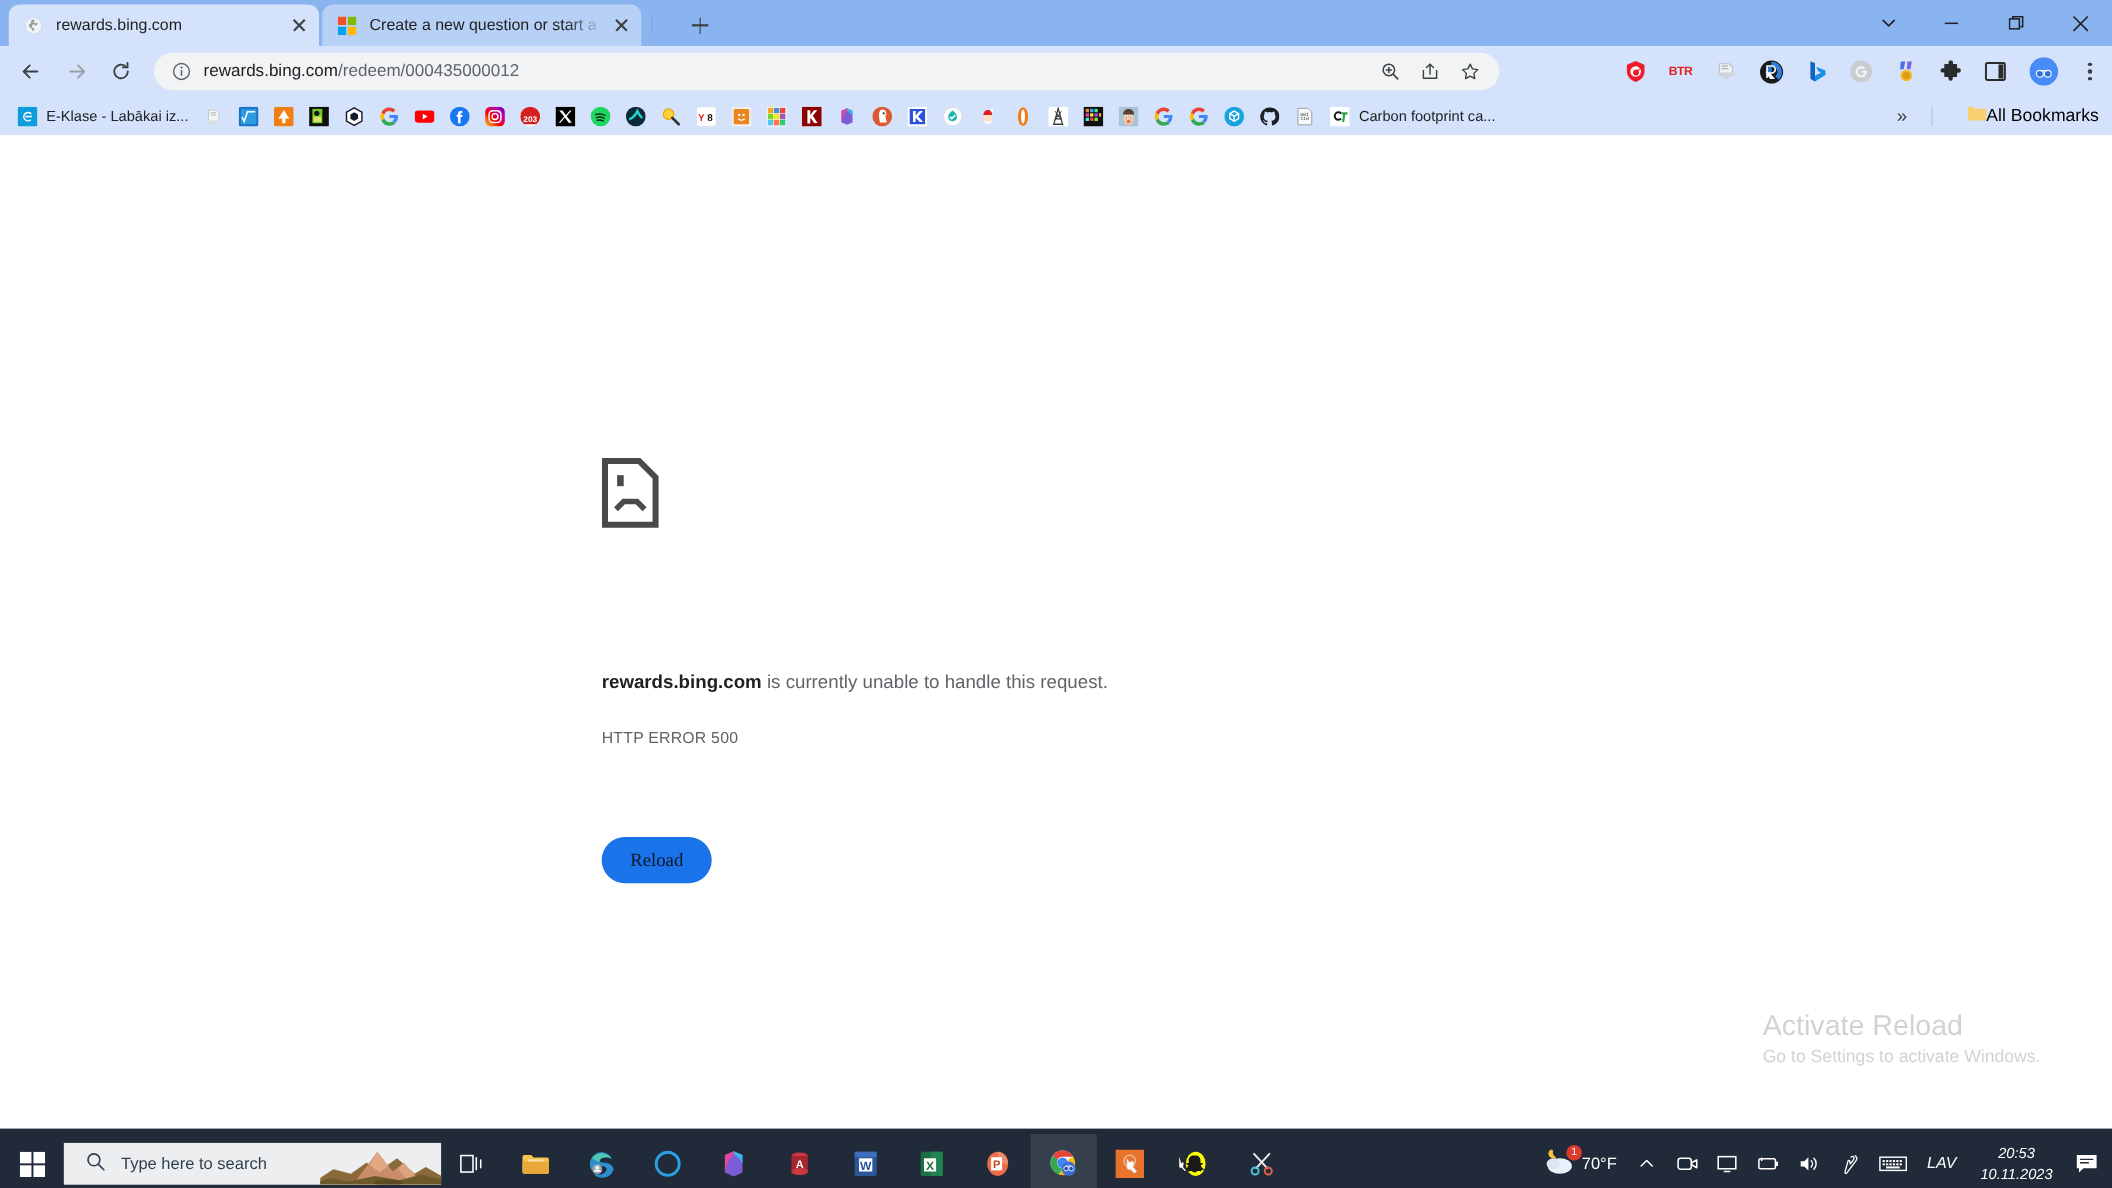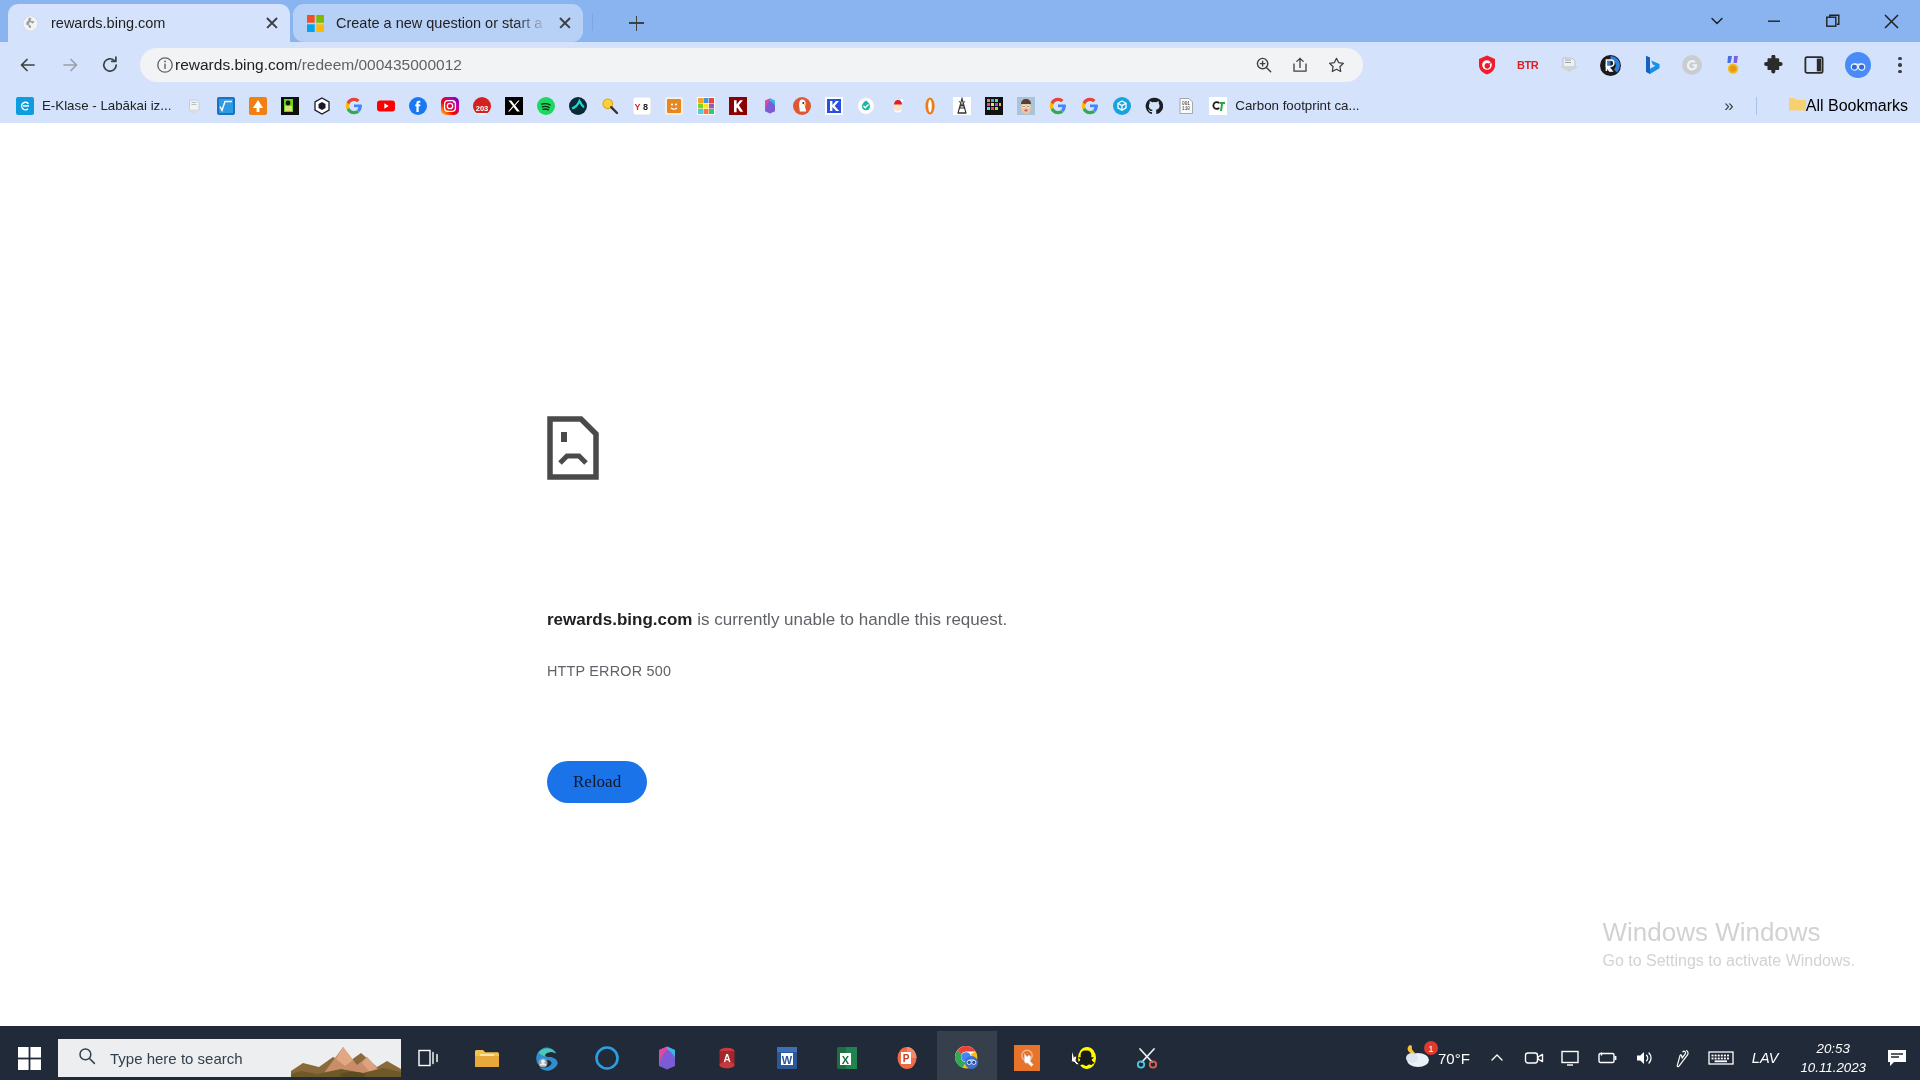--- a/index.html
+++ b/index.html
@@ -9,21 +9,21 @@
     background:#ffffff;
     -webkit-font-smoothing:antialiased;
   }
   
   .browser{position:absolute;left:0;top:0;width:1920px;height:1026px;background:#ffffff;}
   .chrome-top{background:#8ab4f0;height:42px;position:relative;}
   .tabstrip{position:absolute;left:0;top:0;height:42px;width:1920px;}
 
   .tab{position:absolute;top:4px;height:38px;border-radius:10px 10px 0 0;display:flex;align-items:center;padding:0 0 0 14px;box-sizing:border-box;}
   .tab.active{background:#d4e3fb;}
-  .tab.inactive{background:#b7d0f5;border-radius:11px;}
+  .tab.inactive{background:#b7d0f5;}
   .tab .favicon{width:17px;height:17px;flex:none;margin-right:12px;position:relative;}
   .tab .title{font-size:14.5px;color:#1f1f1f;white-space:nowrap;overflow:hidden;flex:1;
     -webkit-mask-image:linear-gradient(to right,#000 84%,transparent 99%);
     mask-image:linear-gradient(to right,#000 84%,transparent 99%);}
   .tab .tabclose{width:24px;height:24px;flex:none;margin:0 6px 0 4px;position:relative;}
   .tabclose::before,.tabclose::after{content:"";position:absolute;left:5px;top:11px;width:14px;height:1.7px;background:#3c4043;}
   .tabclose::before{transform:rotate(45deg);}
   .tabclose::after{transform:rotate(-45deg);}
 
   .tab-sep{position:absolute;top:13px;width:1px;height:18px;background:#7fa6e0;}
@@ -33,21 +33,21 @@
   .newtab::after{top:7px;left:13.6px;height:15px;width:1.8px;}
 
   .wctl{position:absolute;top:0;height:42px;width:46px;display:flex;align-items:center;justify-content:center;}
   .wctl svg{display:block;}
 
   
   .toolbar{height:46px;background:#d4e3fb;position:relative;}
   .navbtn{position:absolute;top:9px;width:28px;height:28px;display:flex;align-items:center;justify-content:center;border-radius:50%;}
   .omnibox{position:absolute;left:140px;top:6px;width:1223px;height:34px;background:#f1f3f4;border-radius:17px;display:flex;align-items:center;}
   .omni-info{width:18px;height:18px;margin-left:16px;flex:none;}
-  .omni-url{margin-left:1px;font-size:15.5px;color:#202124;white-space:nowrap;}
+  .omni-url{margin-left:11px;font-size:15.5px;color:#202124;white-space:nowrap;}
   .omni-url b{font-weight:400;color:#202124;}
   .omni-url .path{color:#5f6368;}
   .omni-actions{position:absolute;right:0;top:0;height:34px;display:flex;align-items:center;}
   .omni-act{width:30px;height:30px;margin-right:6px;display:flex;align-items:center;justify-content:center;}
 
   .extbar{position:absolute;top:8px;height:30px;display:flex;align-items:center;}
   .ext{width:30px;height:30px;margin-right:11px;display:flex;align-items:center;justify-content:flex-start;position:relative;flex:none;}
   .kebab{width:28px;height:30px;display:flex;flex-direction:column;align-items:center;justify-content:center;}
   .kebab i{width:3.4px;height:3.4px;border-radius:50%;background:#3c4043;margin:1.6px 0;display:block;}
 
@@ -626,21 +626,21 @@
         <path d="M3 3h31l15 15v43H3z" fill="none" stroke="#4a4a4a" stroke-width="5.5" stroke-linejoin="miter"></path>
         <rect x="14" y="16" width="6" height="10" fill="#4a4a4a"></rect>
         <path d="M13 47l7-7h12l7 7" fill="none" stroke="#4a4a4a" stroke-width="5"></path>
       </svg>
     </div>
     <div class="err-sub"><b>rewards.bing.com</b><span> is currently unable to handle this request.</span></div>
     <div class="err-code">HTTP ERROR 500</div>
     <button class="reload-btn">Reload</button>
 
     <div class="watermark">
-      <div class="wm1">Windows Windows</div>
+      <div class="wm1">Activate Reload</div>
       <div class="wm2">Go to Settings to activate Windows.</div>
     </div>
   </div>
 </div>
 
 <div class="taskbar">
   <div class="start">
     <svg width="23" height="23" viewBox="0 0 23 23">
         <rect x="0" y="0" width="10.6" height="10.6" fill="#fff"></rect>
         <rect x="12.4" y="0" width="10.6" height="10.6" fill="#fff"></rect>

